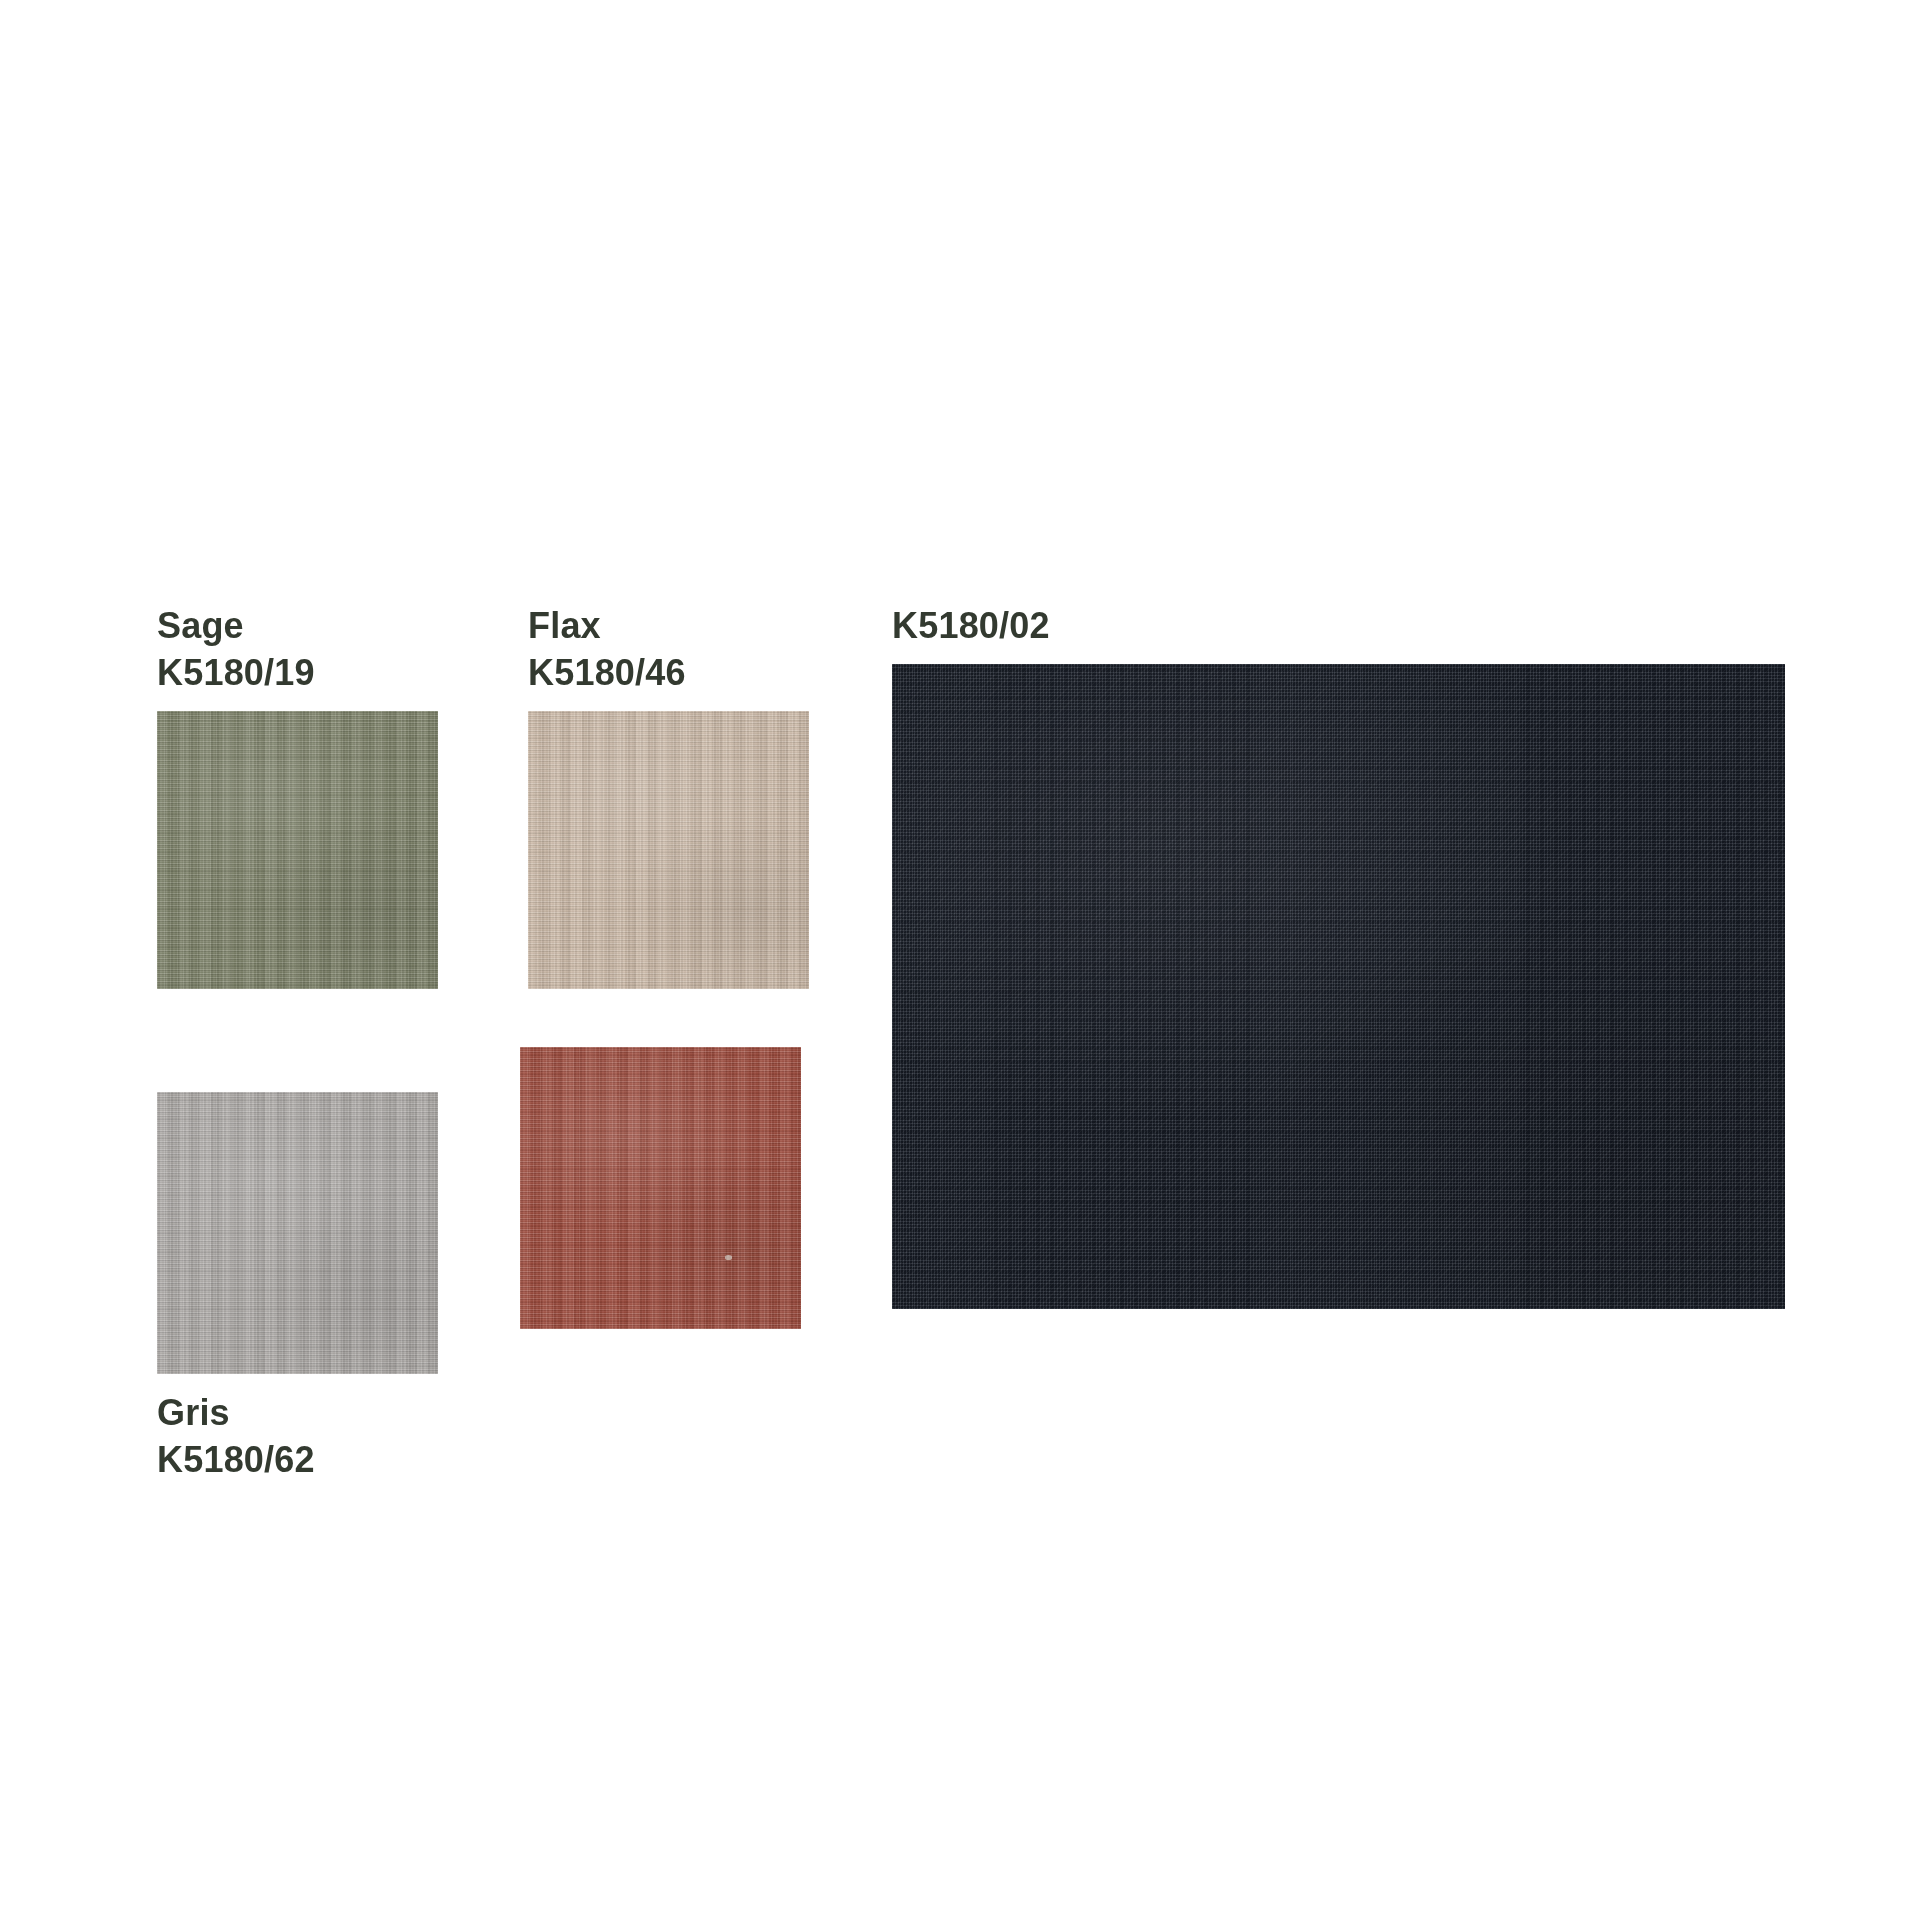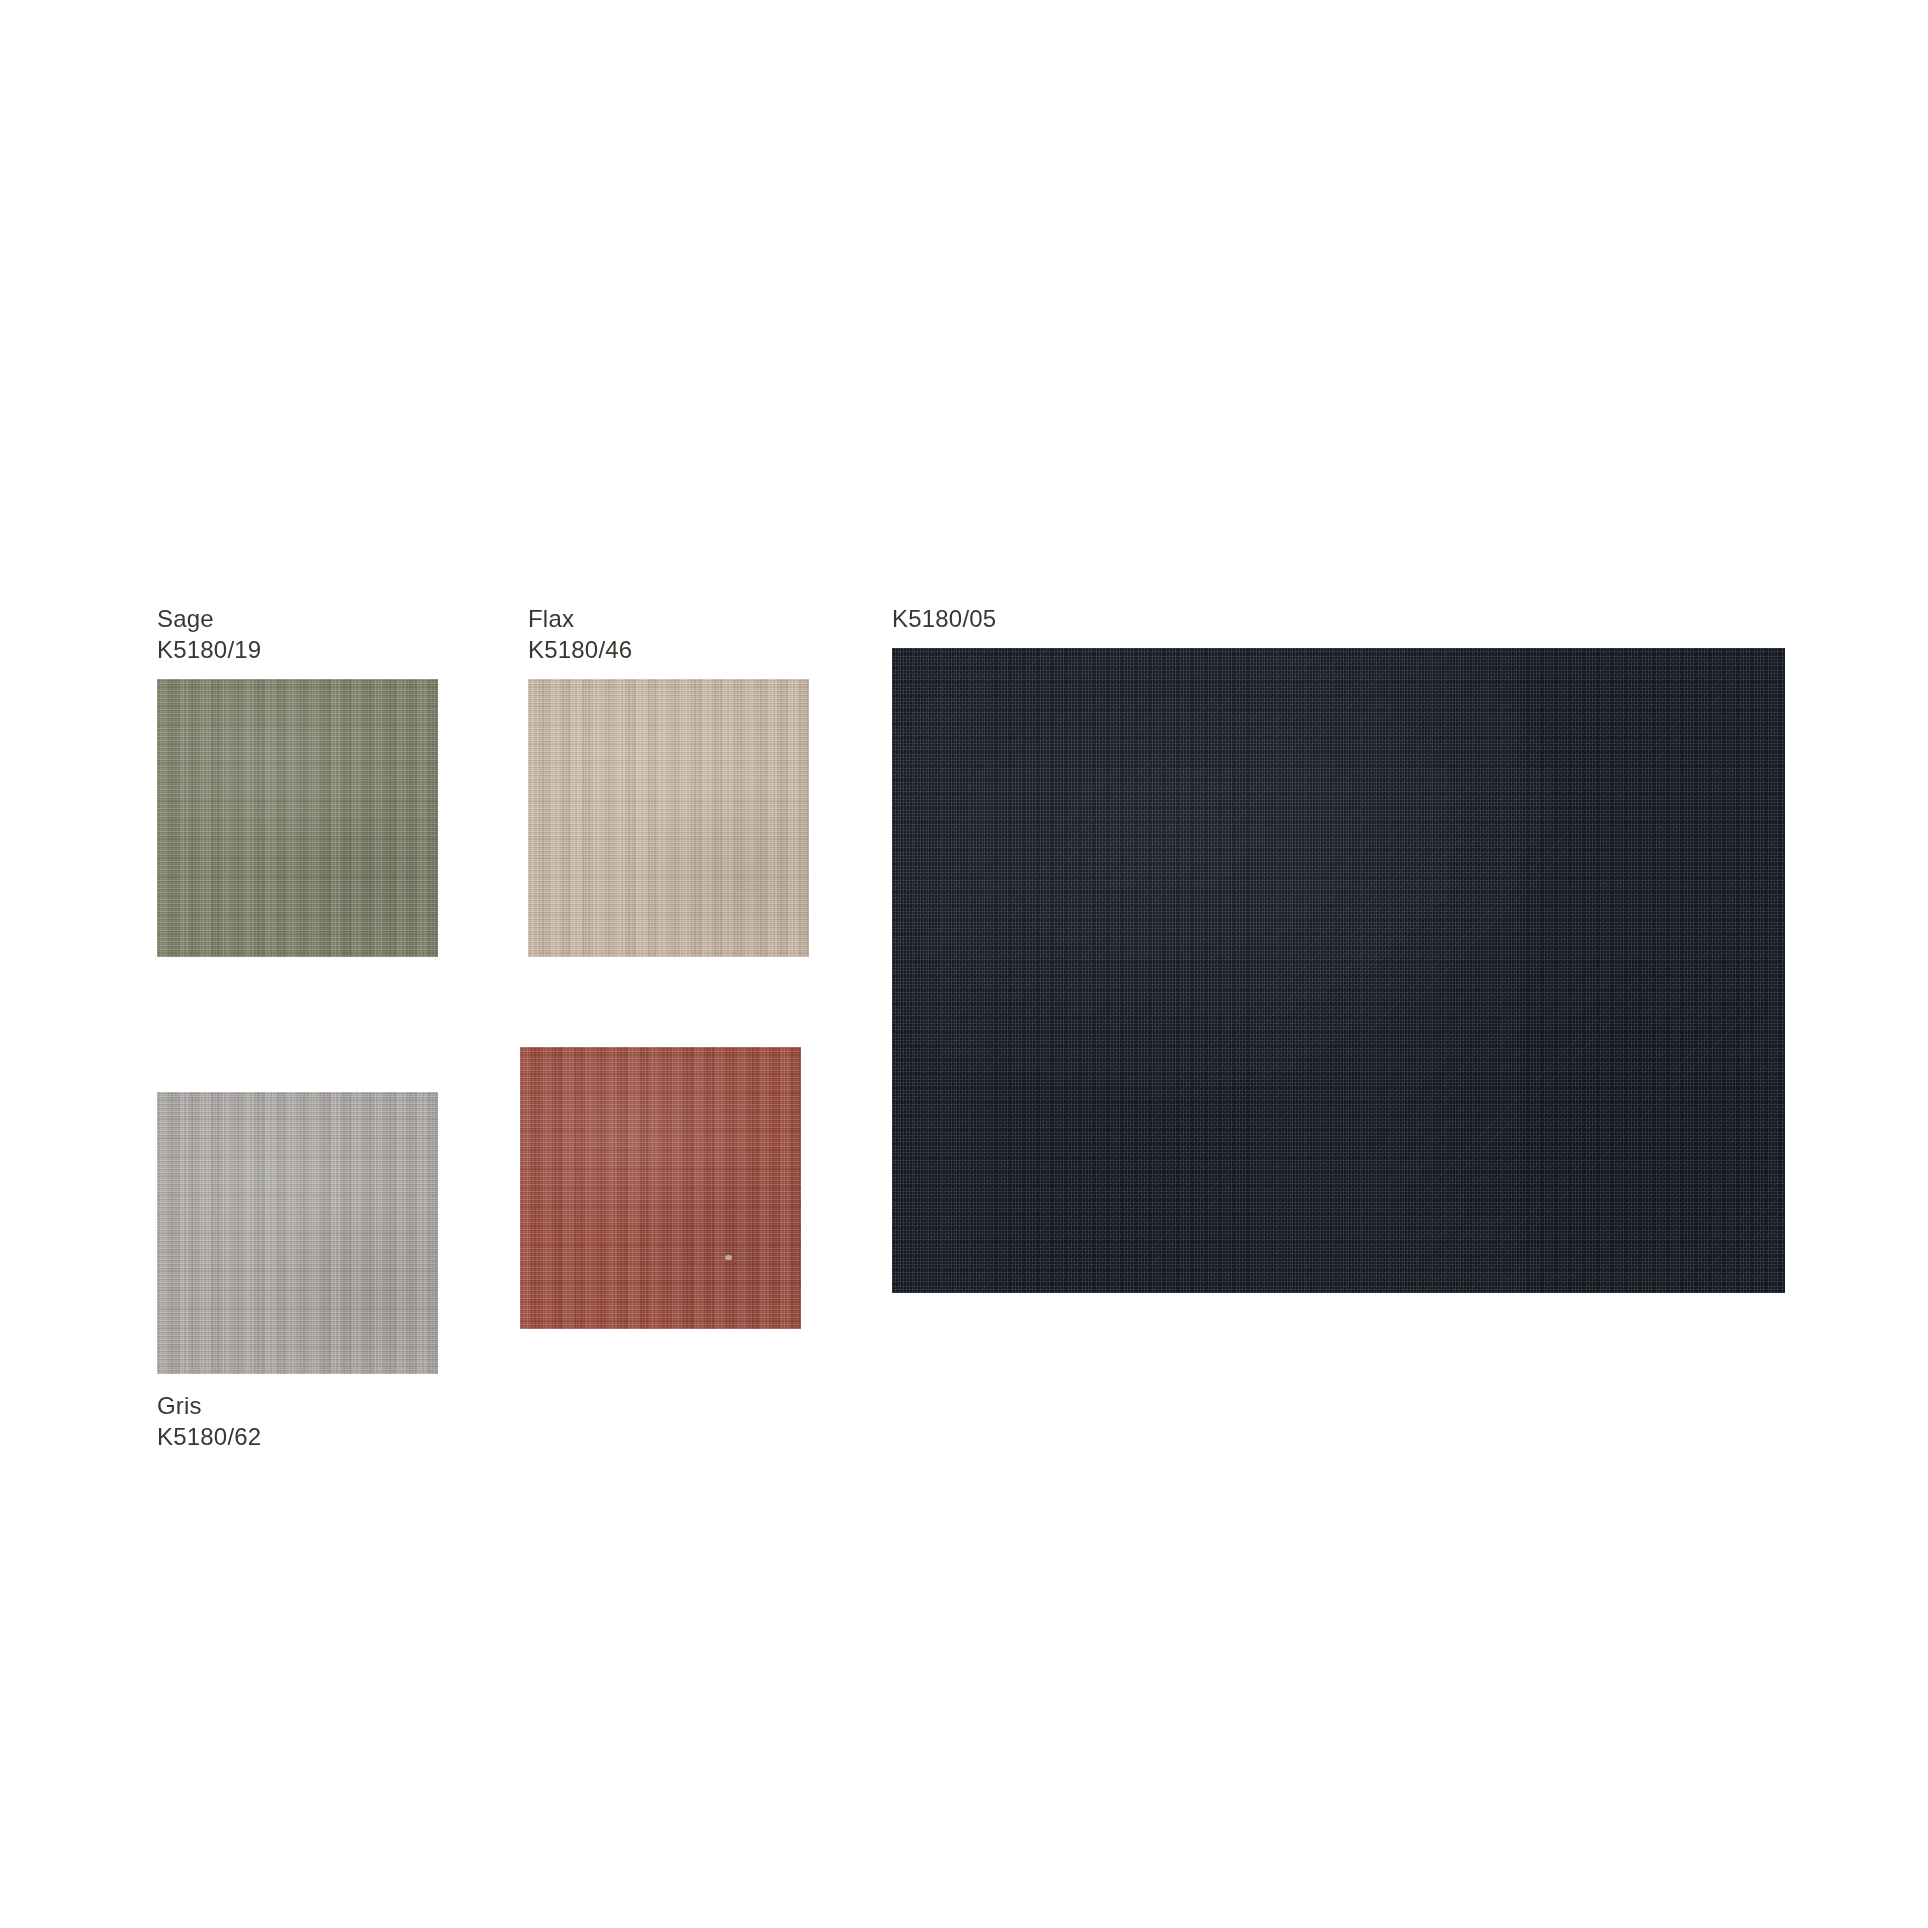--- a/index.html
+++ b/index.html
@@ -23,25 +23,25 @@
     background: #ffffff;
   }
 
   .swatch-card {
     position: absolute;
   }
 
   .caption {
     color: #333a30;
     font-family: "Liberation Sans", sans-serif;
-    font-size: 24px;
+    font-size: 36px;
     line-height: 1.30;
     letter-spacing: 0.2px;
     white-space: nowrap;
-    font-weight: 400;
+    font-weight: 700;
   }
   .caption .name { display: block; }
   .caption .code { display: block; }
 
   .caption-above { margin-bottom: 14px; }
   .caption-below { margin-top: 16px; }
 
   
   .fabric {
     position: relative;
@@ -150,21 +150,21 @@
   <div class="swatch-card" style="left:528px; top:603px; width:281px;">
     <div class="caption caption-above">
       <span class="name">Flax</span>
       <span class="code">K5180/46</span>
     </div>
     <div class="fabric" style="width:281px; height:278px; background-color:#cdbba9;"></div>
   </div>
 
   <div class="swatch-card" style="left:892px; top:603px; width:893px;">
     <div class="caption caption-above">
-      <span class="code">K5180/05</span>
+      <span class="code">K5180/02</span>
     </div>
     <div class="fabric weave-dense" style="width:893px; height:645px; background-color:#1b212c;"></div>
   </div>
 
   <div class="swatch-card" style="left:157px; top:1092px; width:281px;">
     <div class="fabric" style="width:281px; height:282px; background-color:#adaaa7;"></div>
     <div class="caption caption-below">
       <span class="name">Gris</span>
       <span class="code">K5180/62</span>
     </div>

